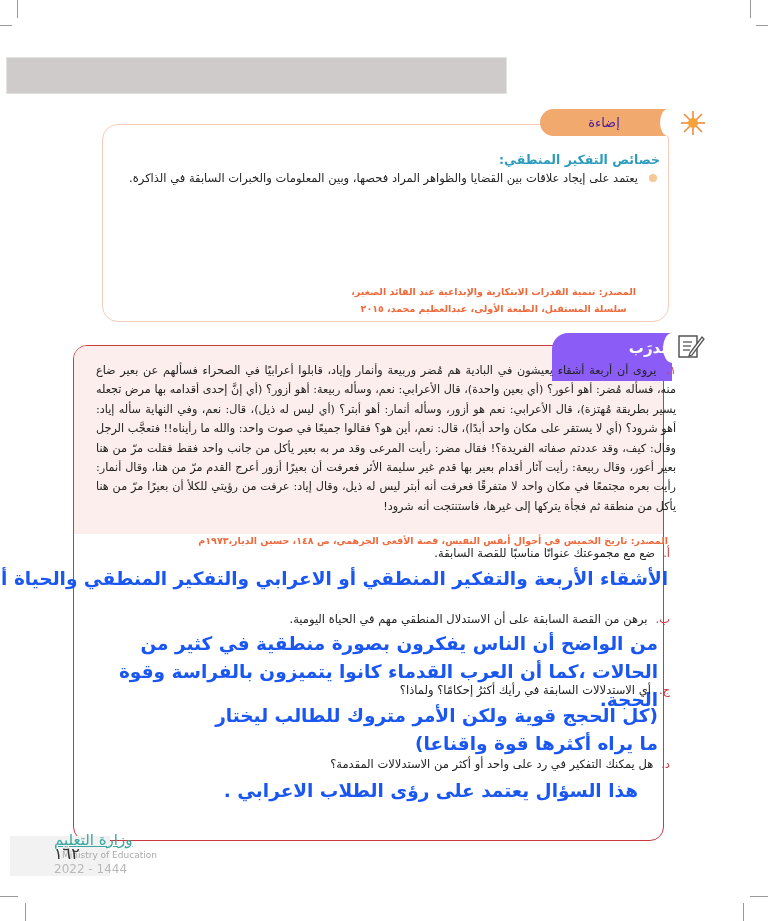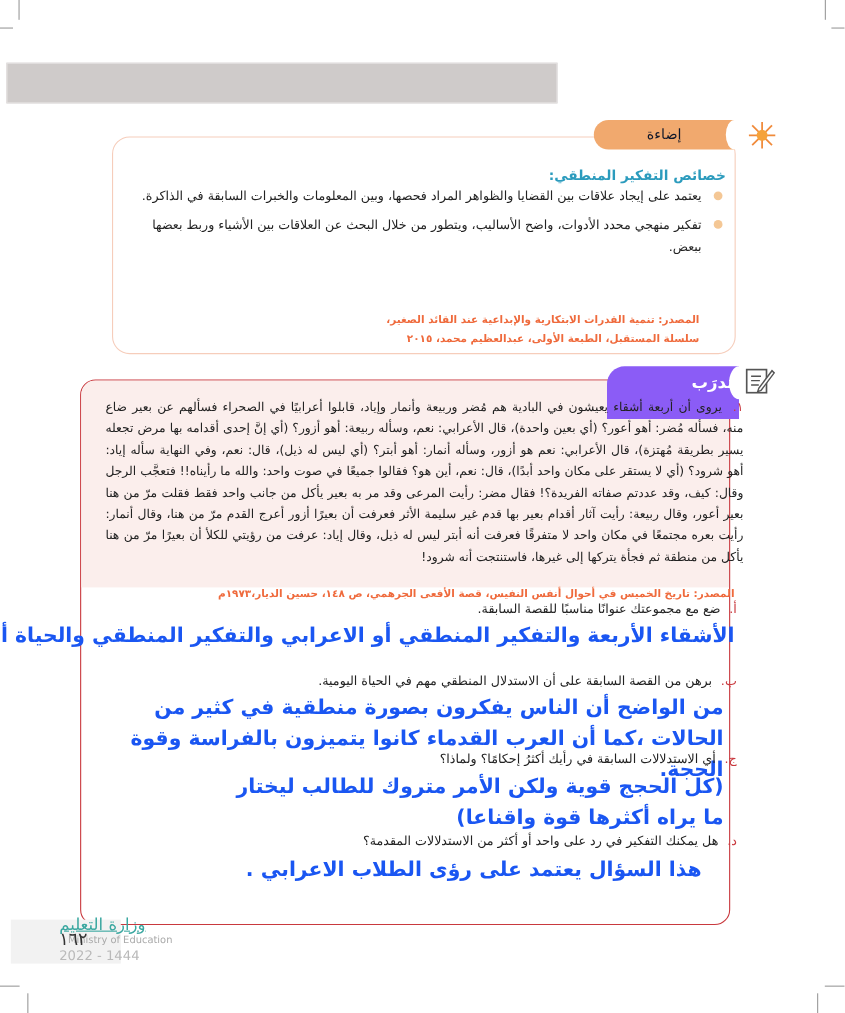--- a/index.html
+++ b/index.html
@@ -9,36 +9,36 @@
   }
   .crop { position: absolute; background: #9a9a9a; }
   
   .illum-box {
     position: absolute; left: 102px; top: 124px; width: 565px; height: 196px;
     border: 1px solid #f6cdbb; border-radius: 16px; background: #fff;
   }
   .illum-tab {
     position: absolute; left: 540px; top: 109px; width: 128px; height: 27px;
     background: #f1a96e; border-radius: 14px 0 0 14px;
-    color: #0f172a; font-size: 13px; line-height: 27px; text-align: center;
+    color: #4c1d95; font-size: 13px; line-height: 27px; text-align: center;
   }
   .illum-tab::after {
     content: ""; position: absolute; right: -8px; top: 0; width: 16px; height: 27px;
     background: #fff; border-radius: 50% 0 0 50%;
   }
   .sun-icon { position: absolute; left: 680px; top: 110px; width: 26px; height: 26px; }
   .illum-heading {
     position: absolute; right: 108px; top: 152px; color: #2b9bbd; font-size: 12.5px; font-weight: bold;
   }
   .illum-list { position: absolute; right: 108px; top: 168px; width: 545px; margin: 0; padding: 0; list-style: none; }
   .illum-list li { position: relative; padding-right: 22px; font-size: 11.5px; line-height: 20px; color: #222; margin-bottom: 6px; }
   .illum-list li .dot {
     position: absolute; right: 3px; top: 6px; width: 8px; height: 8px; border-radius: 50%; background: #f4c795;
   }
-  .illum-source { position: absolute; right: 132px; top: 283px; color: #ef6a3c; font-size: 9.5px; font-weight: bold; line-height: 17px; }
+  .illum-source { position: absolute; right: 132px; top: 283px; color: #ef6a3c; font-size: 9.5px; font-weight: bold; line-height: 17px; text-align: center; }
 
   
   .practice-box {
     position: absolute; left: 73px; top: 345px; width: 589px; height: 494px;
     border: 1.5px solid #c9393e; border-radius: 14px; background: #fff; overflow: hidden;
   }
   .practice-top { position: absolute; left: 0; right: 0; top: 0; height: 188px; background: #fbeeec; }
   .practice-tab {
     position: absolute; left: 552px; top: 333px; width: 120px; height: 48px;
     background: #8b5cf6; border-radius: 16px 0 0 0; color: #fff; font-size: 15px; font-weight: bold; line-height: 30px; text-align: right;
@@ -80,21 +80,20 @@
     <line x1="13" y1="1" x2="13" y2="25"></line>
       <line x1="1" y1="13" x2="25" y2="13"></line>
     <line x1="4" y1="4" x2="22" y2="22"></line>
       <line x1="22" y1="4" x2="4" y2="22"></line>
   </g>
   <circle cx="13" cy="13" r="5" fill="#f5a23a"></circle>
 </svg>
 <div class="illum-heading">خصائص التفكير المنطقي:</div>
 <ul class="illum-list">
   <li><span class="dot"></span><span>يعتمد على إيجاد علاقات بين القضايا والظواهر المراد فحصها، وبين المعلومات والخبرات السابقة في الذاكرة.</span></li>
-  <li><span class="dot"></span><span>تفكير منهجي محدد الأدوات، واضح الأساليب، ويتطور من خلال البحث عن العلاقات بين الأشياء وربط بعضها ببعض.</span></li>
 </ul>
 <div class="illum-source">
   <div>المصدر: تنمية القدرات الابتكارية والإبداعية عند القائد الصغير،</div>
   <div>سلسلة المستقبل، الطبعة الأولى، عبدالعظيم محمد، ٢٠١٥</div>
 </div>
 
 <div class="practice-box">
   <div class="practice-top"></div>
 </div>
 <div class="practice-tab"><span>أتدرَب</span></div>

